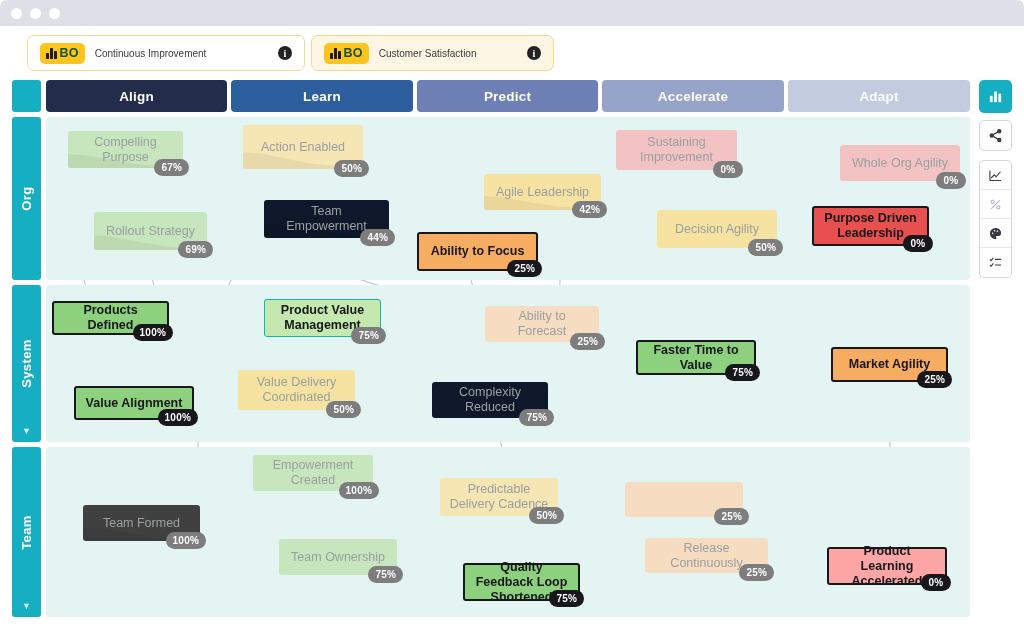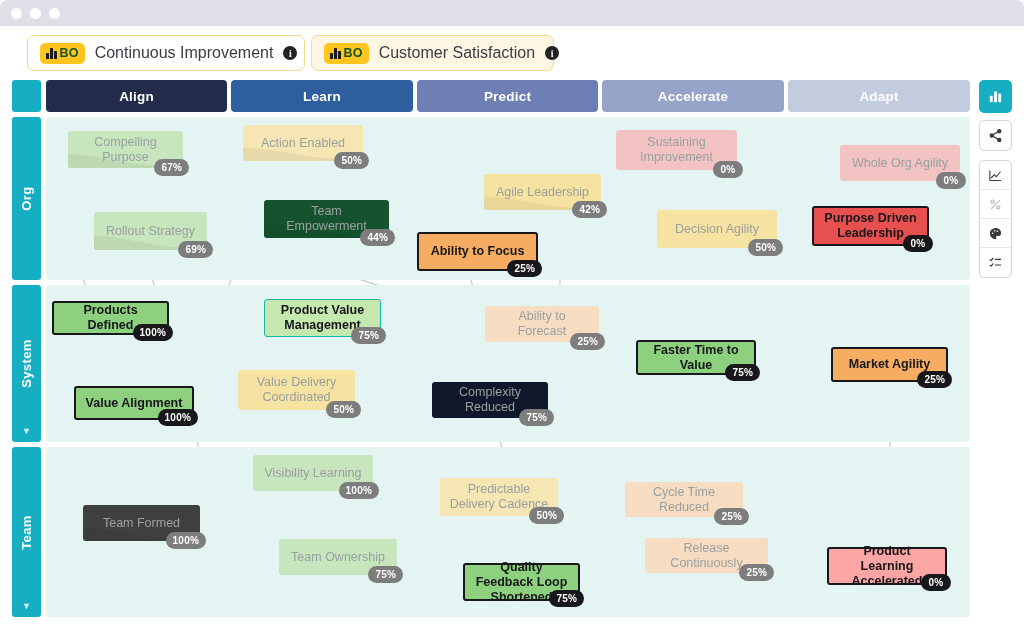--- a/index.html
+++ b/index.html
@@ -32,21 +32,21 @@
   .bo-badge {
     background: #ffc41e; border-radius: 5px; height: 21px;
     display: flex; align-items: center; gap: 3px; padding: 0 6px;
     color: #14532d; font-weight: bold; font-size: 12.5px; letter-spacing: .2px;
   }
   .bo-bars { display: flex; align-items: flex-end; gap: 1.5px; height: 11px; }
   .bo-bars i { display: block; width: 2.5px; background: #1c1c1c; border-radius: .5px; }
   .bo-bars i:nth-child(1){ height: 6px; }
   .bo-bars i:nth-child(2){ height: 11px; }
   .bo-bars i:nth-child(3){ height: 8px; }
-  .tab-label { font-size: 16px; color: #3b3b44; white-space: nowrap; flex: 1; }
+  .tab-label { font-size: 10px; color: #3b3b44; white-space: nowrap; flex: 1; }
   .info-dot {
     width: 14px; height: 14px; border-radius: 50%; background:#222;
     color:#fff; font-size: 10px; font-weight: bold; font-family: "Liberation Serif", serif;
     display:flex; align-items:center; justify-content:center; flex: 0 0 auto;
   }
 
   
   .stage-head { position: absolute; top: 80px; height: 32px; border-radius: 4px;
     display:flex; align-items:center; justify-content:center;
     font-size: 13.5px; font-weight: bold; color:#ffffff; letter-spacing:.2px; }
@@ -262,28 +262,28 @@
         <span class="ntext">Compelling Purpose</span>
         <span class="badge grey">67%</span>
       </div>
       <div class="node v-faded" style="left: 94px; top: 212px; width: 113px; height: 38px; background: rgb(200, 230, 189);">
         <svg class="wave" viewBox="0 0 100 100" preserveAspectRatio="none">
           <path d="M0,62 C28,62 46,96 100,96 L100,100 L0,100 Z" fill="rgba(0,0,0,0.055)"></path>
         </svg>
         <span class="ntext">Rollout Strategy</span>
         <span class="badge grey">69%</span>
       </div>
-      <div class="node v-faded" style="left: 243px; top: 125px; width: 120px; height: 36px; background: rgb(246, 230, 180);">
+      <div class="node v-faded" style="left: 243px; top: 125px; width: 120px; height: 44px; background: rgb(246, 230, 180);">
         <svg class="wave" viewBox="0 0 100 100" preserveAspectRatio="none">
           <path d="M0,62 C28,62 46,96 100,96 L100,100 L0,100 Z" fill="rgba(0,0,0,0.055)"></path>
         </svg>
         <span class="ntext">Action Enabled</span>
         <span class="badge grey">50%</span>
       </div>
-      <div class="node v-faded" style="left: 264px; top: 200px; width: 125px; height: 38px; background: #14532d;">
+      <div class="node v-faded" style="left: 264px; top: 200px; width: 125px; height: 38px; background: #0f172a;">
         <svg class="wave" viewBox="0 0 100 100" preserveAspectRatio="none">
           <path d="M0,62 C28,62 46,96 100,96 L100,100 L0,100 Z" fill="rgba(0,0,0,0.055)"></path>
         </svg>
         <span class="ntext">Team Empowerment</span>
         <span class="badge grey">44%</span>
       </div>
       <div class="node v-faded" style="left: 484px; top: 174px; width: 117px; height: 36px; background: rgb(247, 227, 161);">
         <svg class="wave" viewBox="0 0 100 100" preserveAspectRatio="none">
           <path d="M0,62 C28,62 46,96 100,96 L100,100 L0,100 Z" fill="rgba(0,0,0,0.055)"></path>
         </svg>
@@ -343,37 +343,36 @@
         <span class="badge dark">25%</span>
       </div>
       <div class="node v-faded" style="left: 83px; top: 505px; width: 117px; height: 36px; background: #404040; text-align: right;">
         <svg class="wave" viewBox="0 0 100 100" preserveAspectRatio="none">
           <path d="M0,62 C28,62 46,96 100,96 L100,100 L0,100 Z" fill="rgba(0,0,0,0.055)"></path>
         </svg>
         <span class="ntext">Team Formed</span>
         <span class="badge grey">100%</span>
       </div>
       <div class="node v-faded" style="left: 253px; top: 455px; width: 120px; height: 36px; background: rgb(200, 230, 189);">
-        <span class="ntext">Visibility Learning</span>
+        <span class="ntext">Empowerment Created</span>
         <span class="badge grey">100%</span>
       </div>
       <div class="node v-faded" style="left: 279px; top: 539px; width: 118px; height: 36px; background: rgb(200, 230, 189);">
         <span class="ntext">Team Ownership</span>
         <span class="badge grey">75%</span>
       </div>
       <div class="node v-faded" style="left: 440px; top: 478px; width: 118px; height: 38px; background: rgb(246, 230, 180);">
         <span class="ntext">Predictable Delivery Cadence</span>
         <span class="badge grey">50%</span>
       </div>
       <div class="node v-strong" style="left: 463px; top: 563px; width: 117px; height: 38px; background: rgb(141, 209, 127);">
         <span class="ntext">Quality Feedback Loop Shortened</span>
         <span class="badge dark">75%</span>
       </div>
       <div class="node v-faded" style="left: 625px; top: 482px; width: 118px; height: 35px; background: rgb(246, 220, 192);">
-        <span class="ntext">Cycle Time Reduced</span>
         <span class="badge grey">25%</span>
       </div>
       <div class="node v-faded" style="left: 645px; top: 538px; width: 123px; height: 35px; background: rgb(246, 220, 192);">
         <span class="ntext">Release Continuously</span>
         <span class="badge grey">25%</span>
       </div>
       <div class="node v-strong" style="left: 827px; top: 547px; width: 120px; height: 38px; background: #fca5a5;">
         <span class="ntext">Product Learning Accelerated</span>
         <span class="badge dark">0%</span>
       </div>

